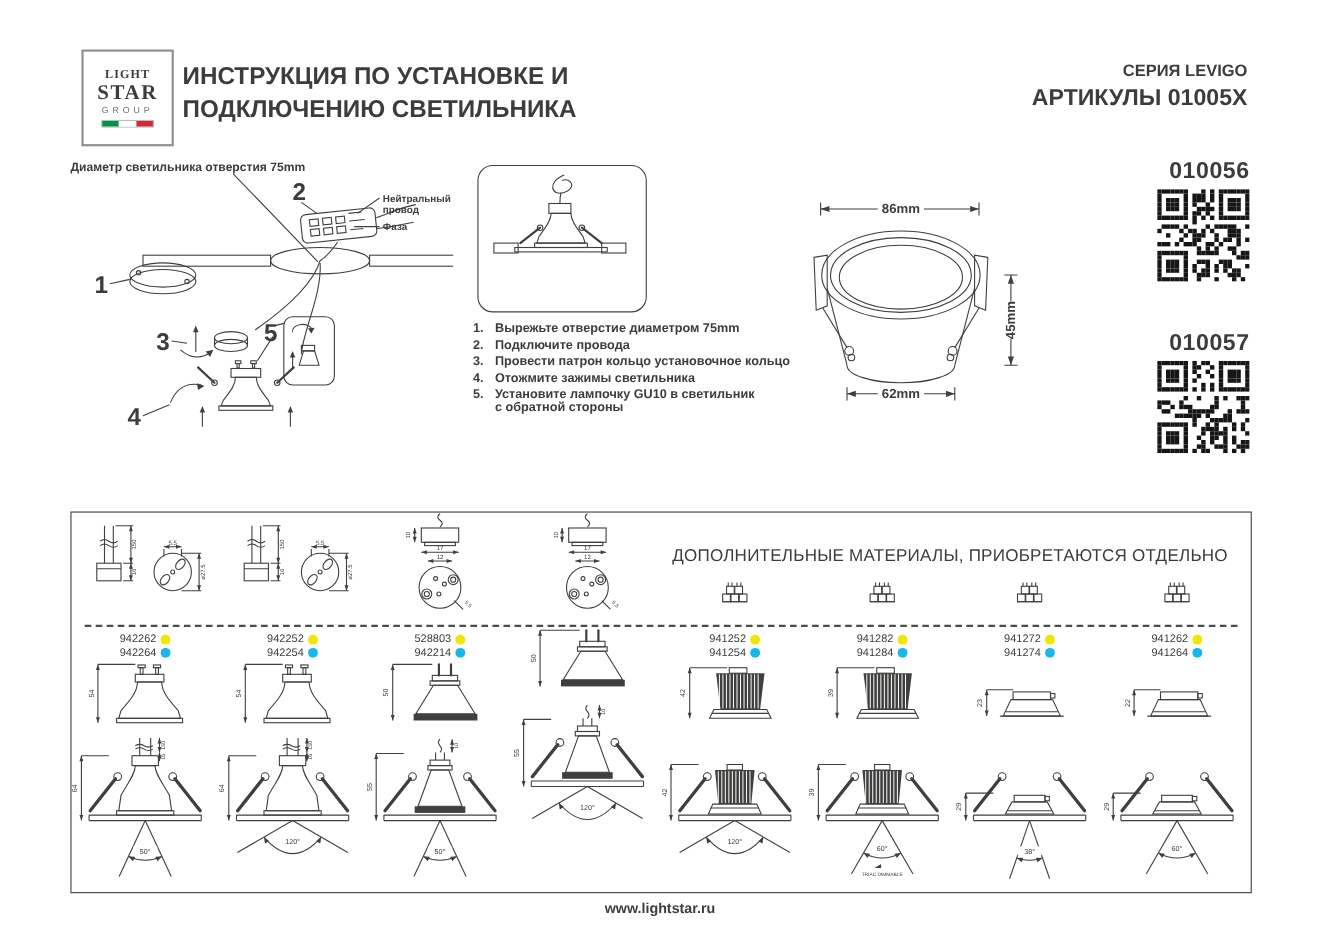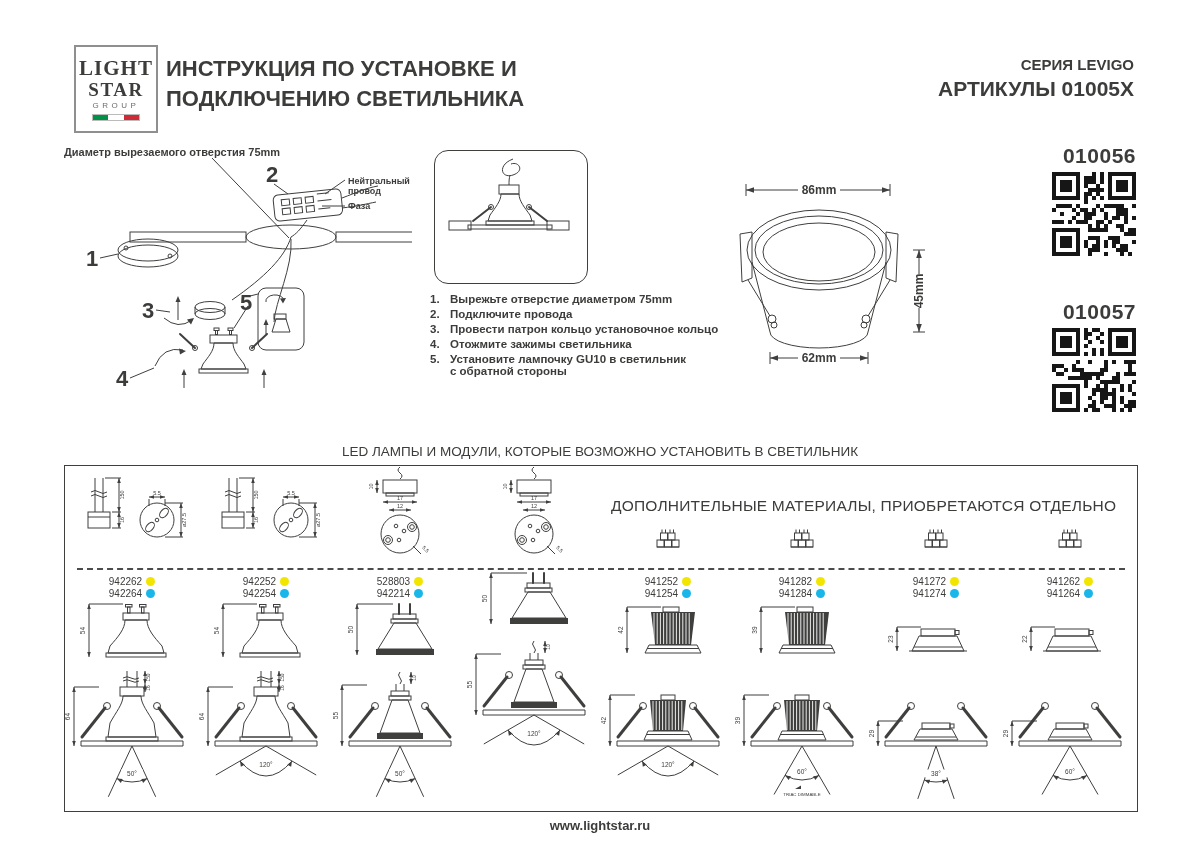--- a/index.html
+++ b/index.html
@@ -2,21 +2,21 @@
 <html><head>
 <meta charset="utf-8">
 <style>
   html,body{margin:0;padding:0;background:#fff;}
   .page{position:relative;width:1200px;height:849px;background:#fff;overflow:hidden;
         font-family:"Liberation Sans",sans-serif;color:#3c3c3b;}
   .abs{position:absolute;}
   
   .logo{left:74px;top:45px;width:80px;height:84px;border:2px solid #8f8f8f;
         display:flex;flex-direction:column;align-items:center;justify-content:center;gap:1px;}
-  .logo .l1{font-family:"Liberation Serif",serif;font-weight:700;font-size:21px;letter-spacing:1px;line-height:1;}
+  .logo .l1{font-family:"Liberation Serif",serif;font-weight:700;font-size:11px;letter-spacing:1px;line-height:1;}
   .logo .l2{font-family:"Liberation Serif",serif;font-weight:700;font-size:19px;letter-spacing:1.5px;line-height:1;}
   .logo .l3{font-size:8px;letter-spacing:3.5px;color:#6d6d6d;margin-top:2px;line-height:1;}
   .flag{width:46px;height:5px;border:1px solid #bbb;display:flex;margin-top:3px;}
   .flag div{flex:1;}
   .title{left:166px;top:54px;font-size:22px;font-weight:700;line-height:1.35;white-space:pre-line;}
   .series{right:66px;top:56px;font-size:15px;font-weight:700;text-align:right;}
   .articles{right:66px;top:77px;font-size:21px;font-weight:700;text-align:right;}
   
   .hole-note{left:64px;top:146px;font-size:11px;font-weight:700;}
   .wire-label{font-size:9px;font-weight:700;line-height:1.15;white-space:pre-line;}
@@ -145,21 +145,21 @@
     <line x1="192" y1="206" x2="207" y2="192" class="ln2"></line>
     <path d="M95,224 q8,-20 28,-16" class="ln"></path>
     <path d="M126,209 l-7,-2.5 1,6 Z" fill="#3f3f3e"></path>
     <line x1="124" y1="246" x2="124" y2="230" class="ln"></line>
       <path d="M124,227 l-2.5,6 h5 Z" fill="#3f3f3e"></path>
     <line x1="204" y1="246" x2="204" y2="230" class="ln"></line>
       <path d="M204,227 l-2.5,6 h5 Z" fill="#3f3f3e"></path>
     <line x1="70" y1="236" x2="94" y2="226" class="ln"></line>
     <text x="56" y="244" class="callout">4</text>
   </svg>
-  <div class="abs hole-note">Диаметр вырезаемого отверстия 75mm</div>
+  <div class="abs hole-note">Диаметр светильника отверстия 75mm</div>
   <div class="abs wire-label" style="left:348px;top:176px">Нейтральный
 провод</div>
   <div class="abs wire-label" style="left:348px;top:201px">Фаза</div>
 
   <div class="abs inst-box">
     <svg width="148" height="128" viewBox="0 0 148 128">
       <path d="M78,8 C62,14 66,28 78,24 C90,20 84,10 76,13" class="ln"></path>
       <path d="M75,24 C74,28 74,30 74,34" class="ln"></path>
       <rect x="64" y="34" width="20" height="9" class="ln"></rect>
       <path d="M66,43 C66,50 60,57 55,64 L53,70 L97,70 L95,64 C90,57 84,50 84,43 Z" class="ln"></path>
@@ -661,21 +661,20 @@
         <rect x="76" y="76" width="4" height="4" fill="#161616"></rect>
         <rect x="80" y="76" width="4" height="4" fill="#161616"></rect>
         <rect x="32" y="80" width="4" height="4" fill="#161616"></rect>
         <rect x="40" y="80" width="4" height="4" fill="#161616"></rect>
         <rect x="44" y="80" width="4" height="4" fill="#161616"></rect>
         <rect x="60" y="80" width="4" height="4" fill="#161616"></rect>
         <rect x="68" y="80" width="4" height="4" fill="#161616"></rect>
         <rect x="76" y="80" width="4" height="4" fill="#161616"></rect>
       </svg></div>
 
-  <div class="abs led-heading">LED ЛАМПЫ И МОДУЛИ, КОТОРЫЕ ВОЗМОЖНО УСТАНОВИТЬ В СВЕТИЛЬНИК</div>
   <div class="abs box">
     <div class="cols" id="cols-row">
         <div class="lamp-col">
           <div class="slot-top">
             <svg width="134" height="104" viewBox="0 0 134 104">
               <line x1="30" y1="12" x2="30" y2="46" class="ln"></line>
               <line x1="38" y1="12" x2="38" y2="46" class="ln"></line>
               <path d="M26,26 q4,-3 8,0 q4,3 8,0" class="ln"></path>
               <path d="M26,30 q4,-3 8,0 q4,3 8,0" class="ln"></path>
               <rect x="23" y="46" width="22" height="16" class="ln"></rect>

